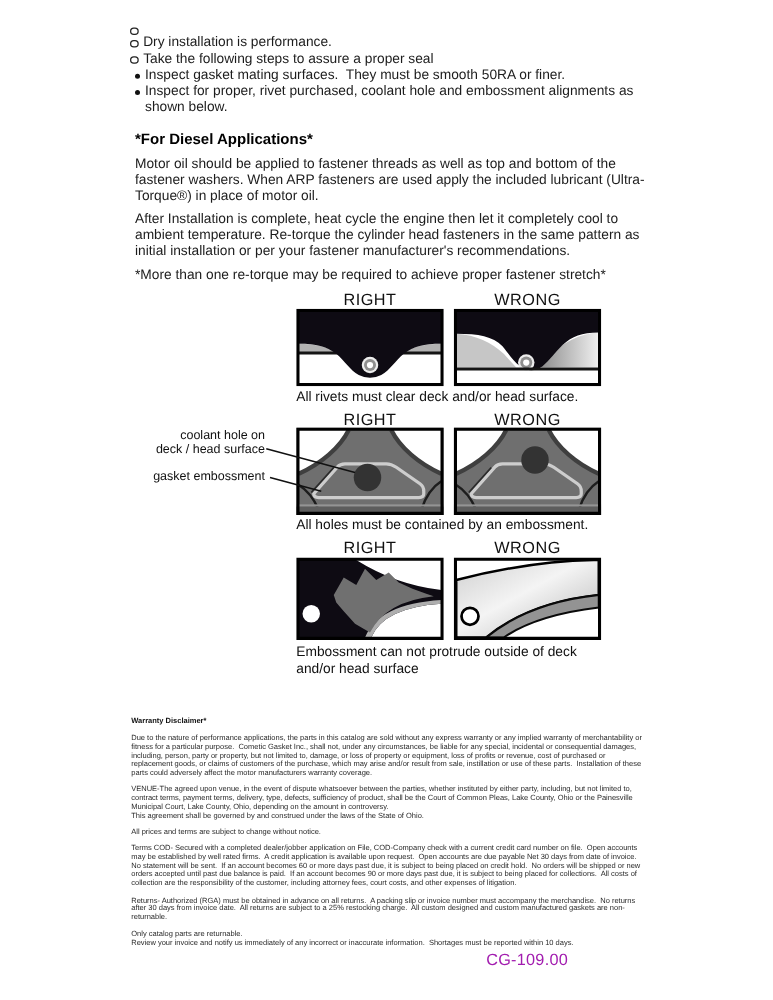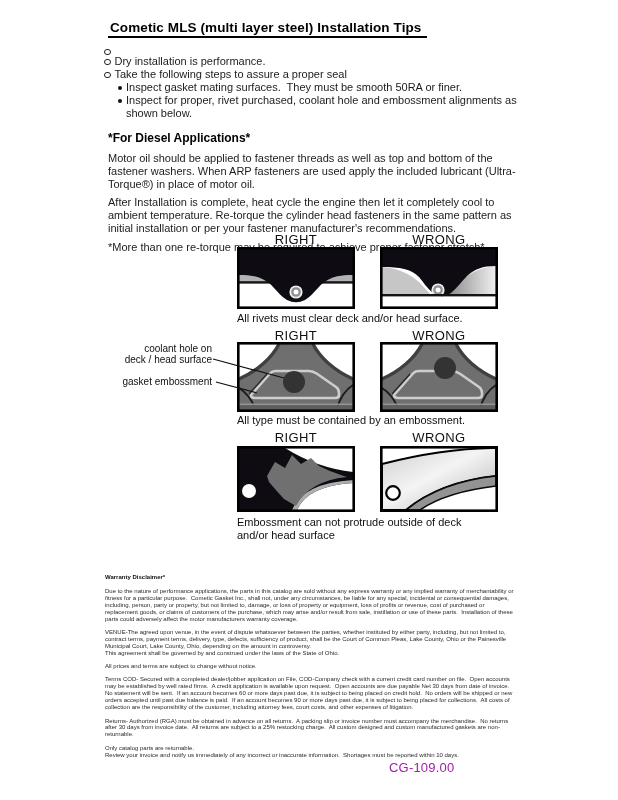--- a/index.html
+++ b/index.html
@@ -11,32 +11,32 @@
   
   .intro { position:absolute; left:104px; top:18px; width:420px; }
   .doc-title {
     font-size:13.5px; font-weight:bold; color:#000;
     border-bottom:2px solid #000; display:inline-block;
     padding:0 6px 1px 2px; margin:0 0 7px 4px; letter-spacing:0.1px;
   }
   .tip { display:flex; font-size:11px; line-height:13px; white-space:pre-wrap; }
   .o-bullet { flex:0 0 auto; width:4.5px; height:4.5px; border:1px solid #222;
     border-radius:50%; margin:3.5px 4px 0 0; }
-  .sub-tips { margin-left:14px; }
+  .sub-tips { margin-left:4px; }
   .dot-bullet { flex:0 0 auto; width:4px; height:4px; background:#111;
     border-radius:50%; margin:4.5px 4px 0 0; }
   .diesel-heading { font-size:12px; font-weight:bold; color:#000; margin:11px 0 7px 4px; }
   .body-para { font-size:11px; line-height:12.8px; margin:0 0 6px 4px; white-space:pre-wrap; }
 
   
   .fig { position:absolute; left:0; width:582px; }
   .fig-title { position:absolute; top:0; width:118px; text-align:center;
     font-size:13px; letter-spacing:0.4px; color:#101010; }
   .pos-right { left:237px; }
-  .pos-wrong { left:380px; }
+  .pos-wrong { left:363px; }
   .fig-box { position:absolute; width:118px; }
   .fig-box svg { display:block; }
   .fig-caption { position:absolute; left:237px; font-size:11px; line-height:13px;
     color:#101010; white-space:pre-wrap; }
   #fig1 { top:232px; height:98px; }
   #fig1 .fig-box { top:15px; }
   #fig1 .fig-caption { top:80px; }
   #fig2 { top:328px; height:102px; }
   #fig2 .fig-box { top:14px; }
   #fig2 .fig-caption { top:86px; }
@@ -55,21 +55,20 @@
 
   .page-num { position:absolute; left:389px; top:760px; font-size:13px;
     letter-spacing:0.2px; color:#a21caf; }
 </style>
 </head>
 <body>
 
 <div>
 
   <div class="intro">
-    <div class="doc-title">Cometic MLS (multi layer steel) Installation Tips</div>
 
     <div class="tip">
       <span class="o-bullet"></span>
     </div>
     <div class="tip">
       <span class="o-bullet"></span>
       <span>Dry installation is performance.</span>
     </div>
     <div class="tip">
       <span class="o-bullet"></span>
@@ -177,21 +176,21 @@
         <rect x="0" y="63.3" width="118" height="6.7" fill="#5d5d5d"></rect>
         <rect x="1.3" y="1.3" width="115.4" height="67.4" fill="none" stroke="#000000" stroke-width="2.6"></rect>
       </svg>
     </div>
 
     <svg class="leader-overlay" width="618" height="102" viewBox="0 0 618 102">
       <line x1="213" y1="31" x2="284" y2="50" stroke="#111111" stroke-width="1.2"></line>
       <line x1="216" y1="54" x2="257" y2="65" stroke="#111111" stroke-width="1.2"></line>
     </svg>
 
-    <div class="fig-caption">All type must be contained by an embossment.</div>
+    <div class="fig-caption">All holes must be contained by an embossment.</div>
   </div>
 
   <div class="fig" id="fig3">
     <div class="fig-title pos-right">RIGHT</div>
     <div class="fig-title pos-wrong">WRONG</div>
 
     <div class="fig-box pos-right">
       <svg width="118" height="66" viewBox="0 0 118 66">
         <rect x="0" y="0" width="118" height="66" fill="#ffffff"></rect>
         <path d="M2,2 L48,2 Q80,22 116,26 L116,37 Q70,40 60,64 L2,64 Z" fill="#0e0b13"></path>

